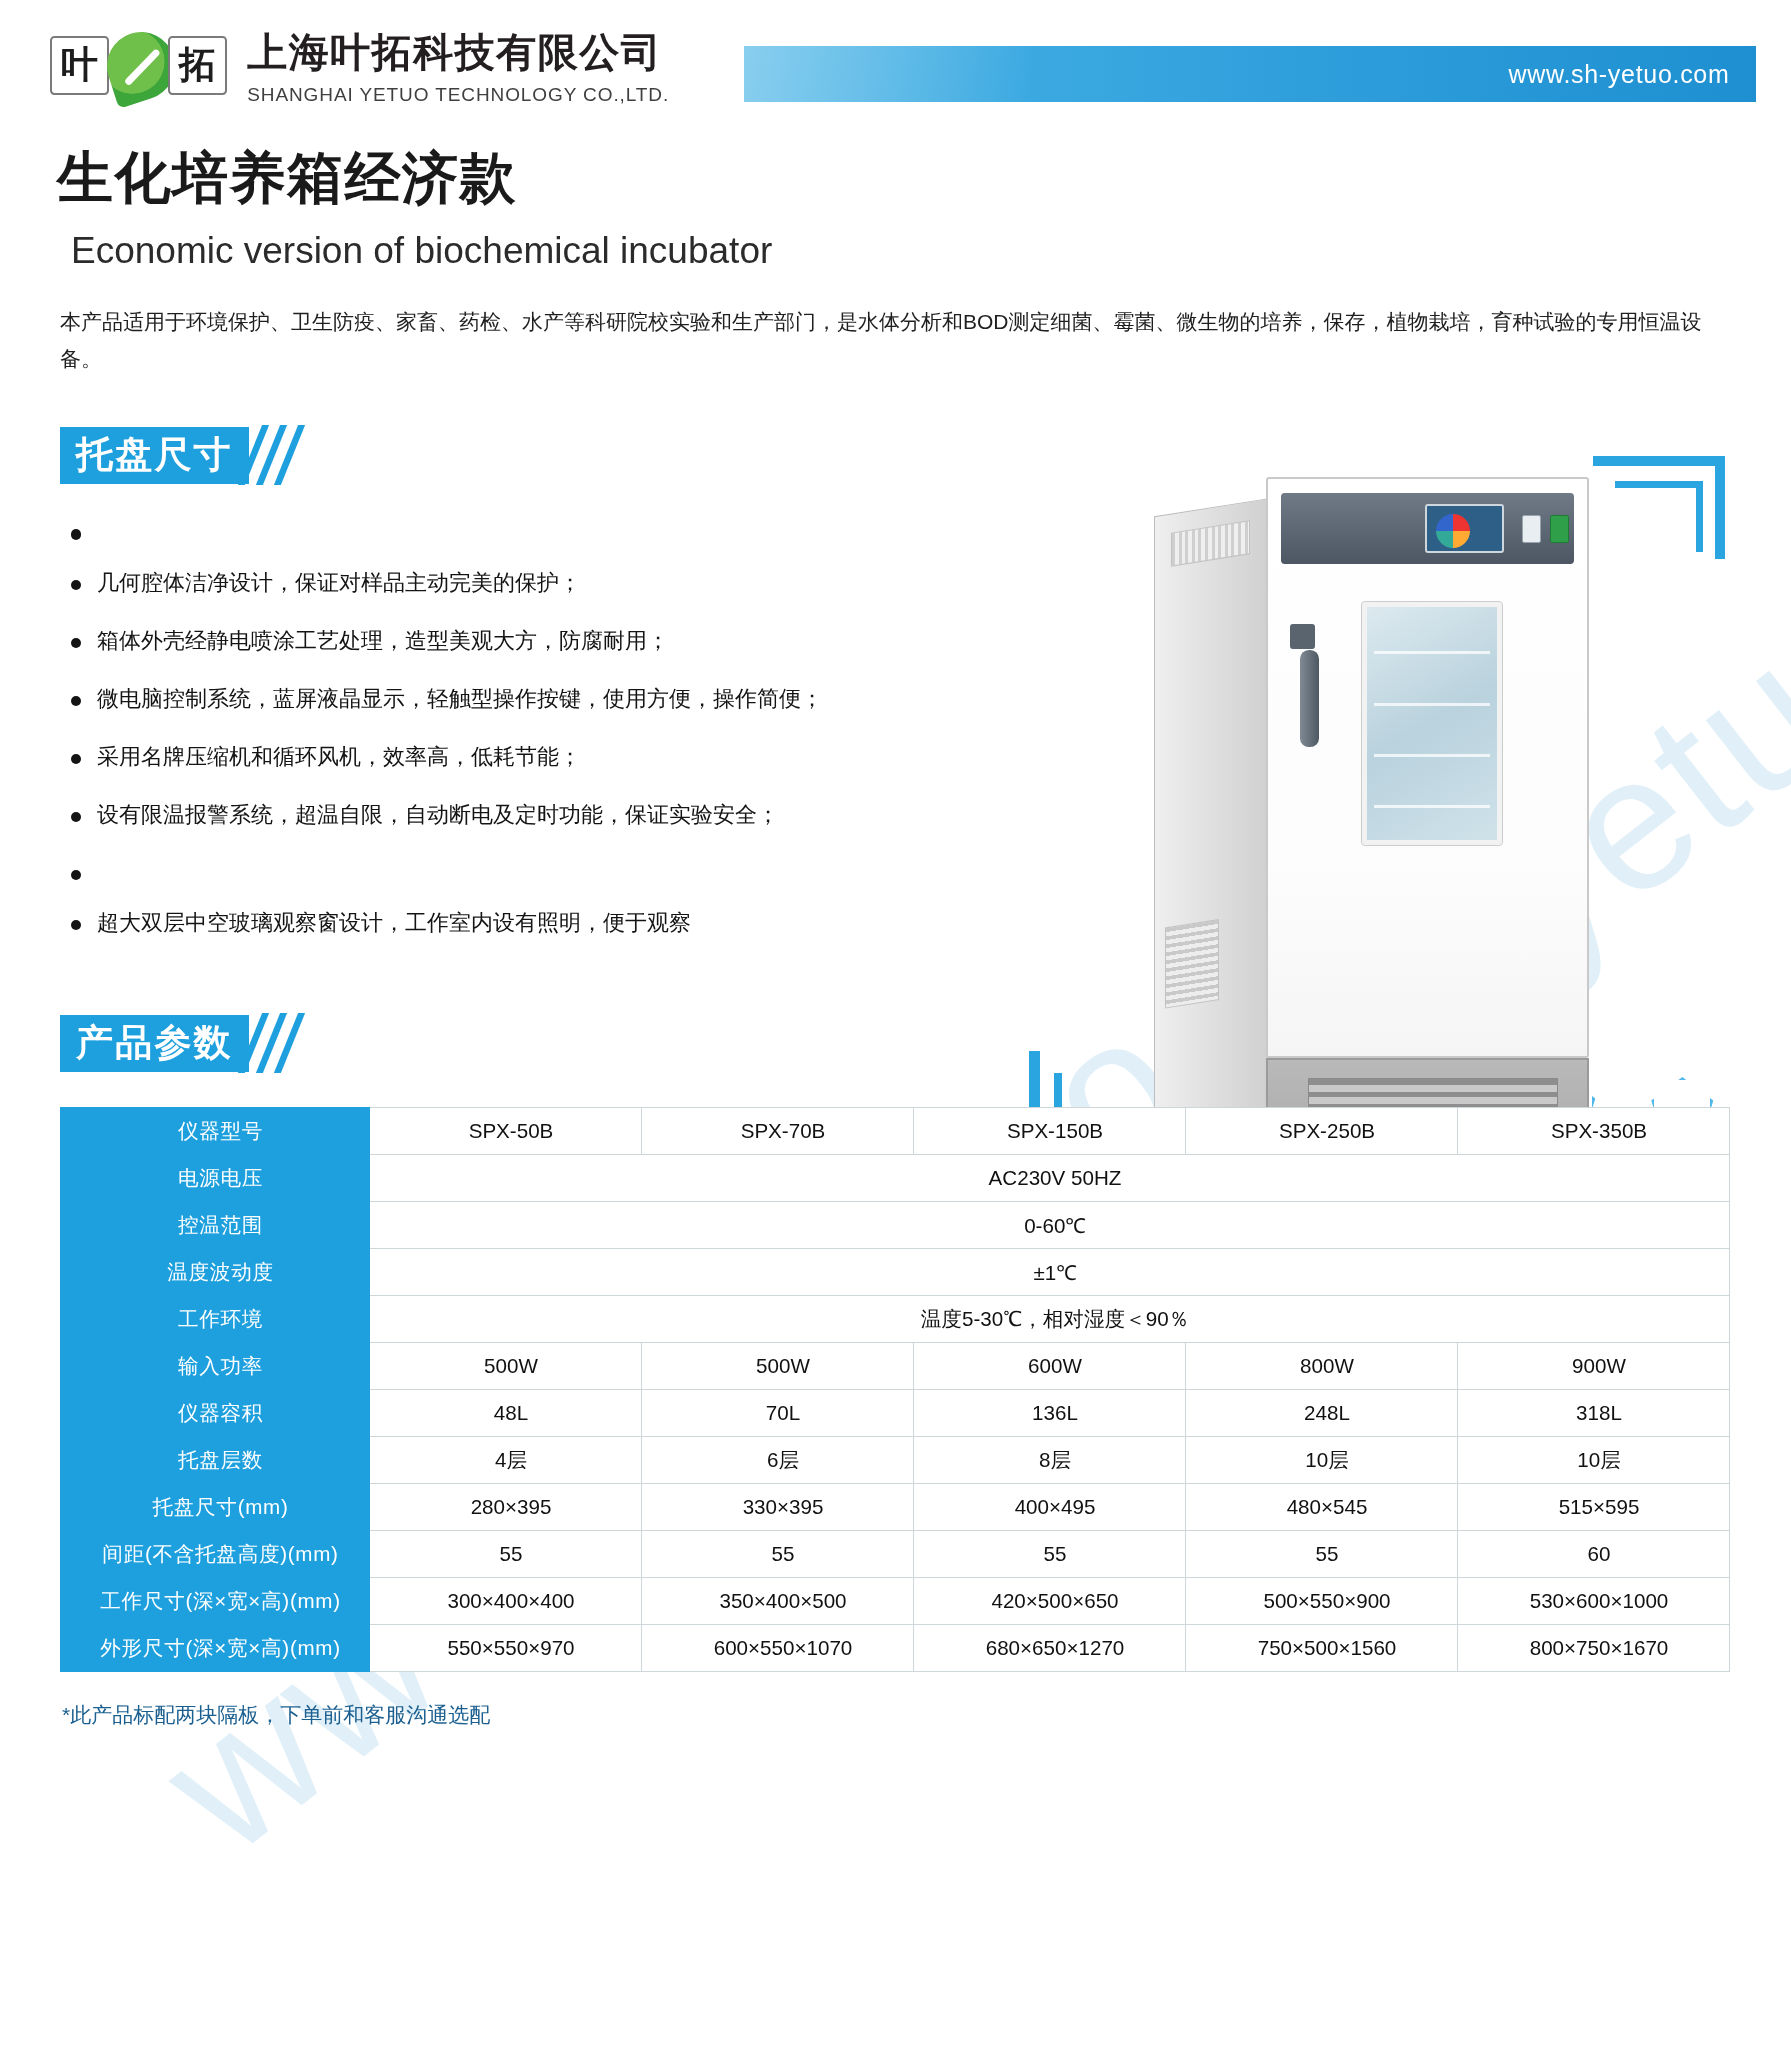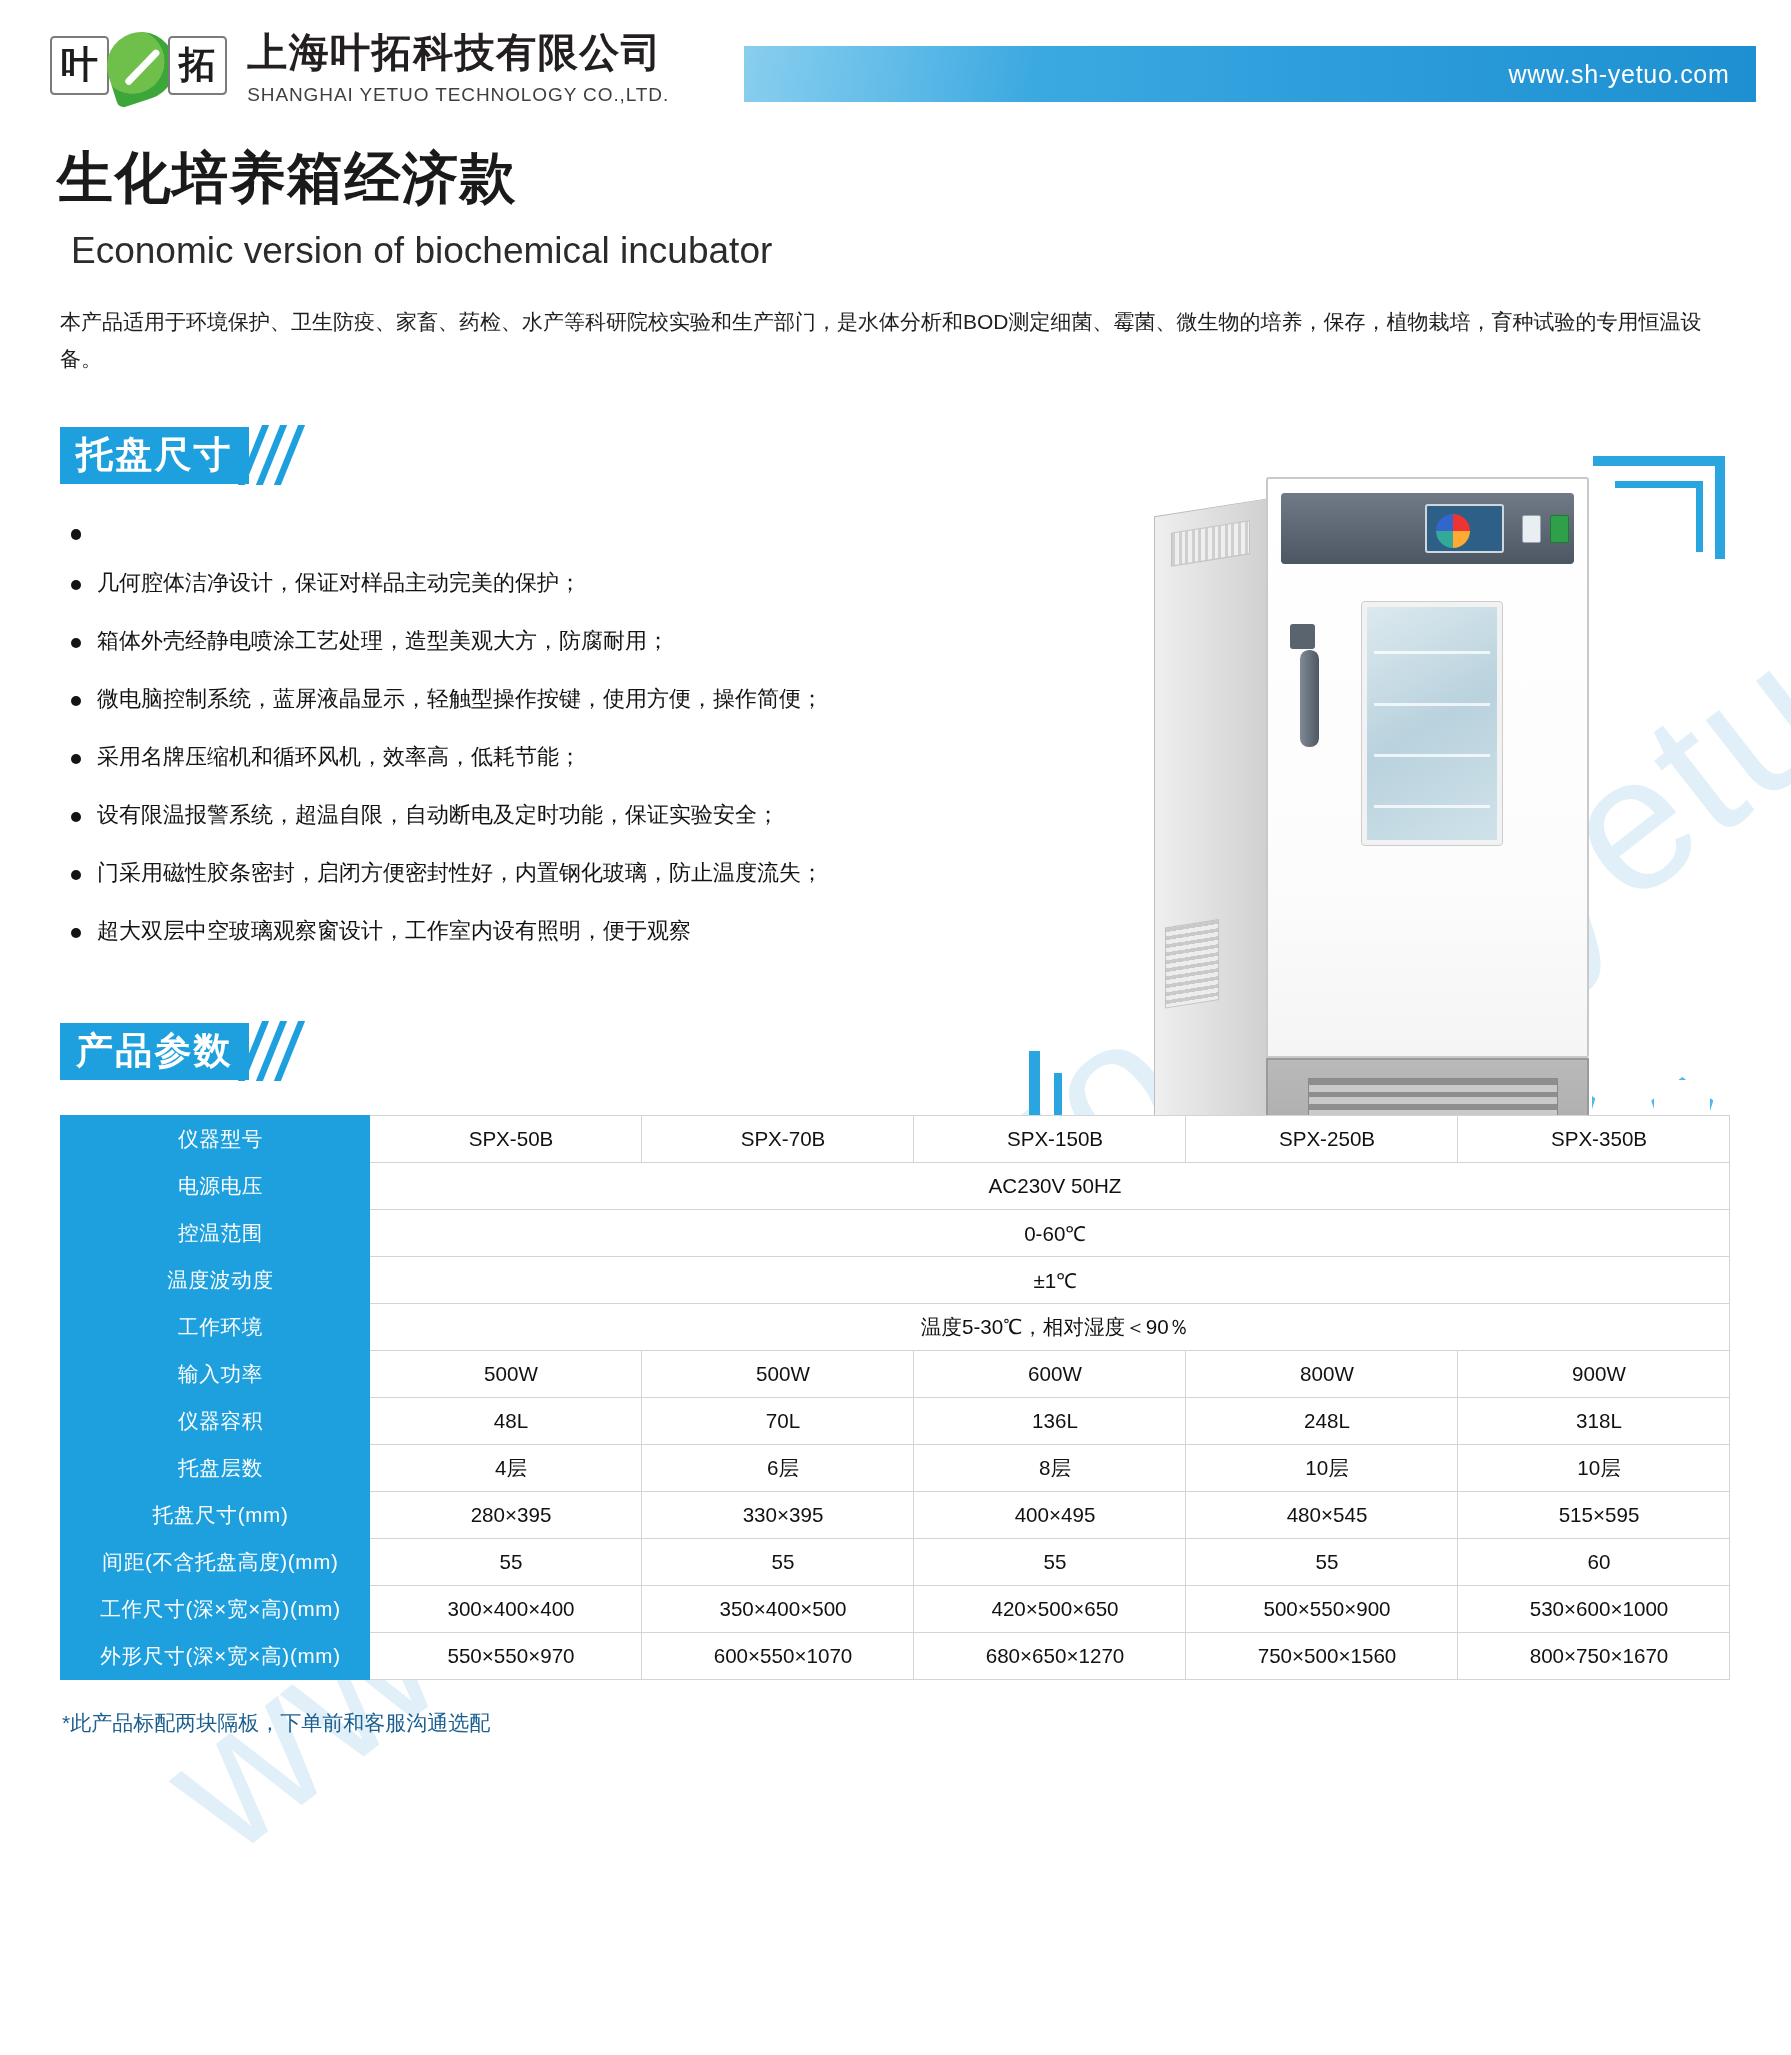--- a/index.html
+++ b/index.html
@@ -451,21 +451,20 @@
   <div class="feature">
     <span class="dot"></span>
     <span>采用名牌压缩机和循环风机，效率高，低耗节能；</span>
   </div>
   <div class="feature">
     <span class="dot"></span>
     <span>设有限温报警系统，超温自限，自动断电及定时功能，保证实验安全；</span>
   </div>
   <div class="feature">
     <span class="dot"></span>
-    <span>门采用磁性胶条密封，启闭方便密封性好，内置钢化玻璃，防止温度流失；</span>
   </div>
   <div class="feature">
     <span class="dot"></span>
     <span>超大双层中空玻璃观察窗设计，工作室内设有照明，便于观察</span>
   </div>
 </div>
 
 
 <div class="product-img">
   <div class="deco-l">

